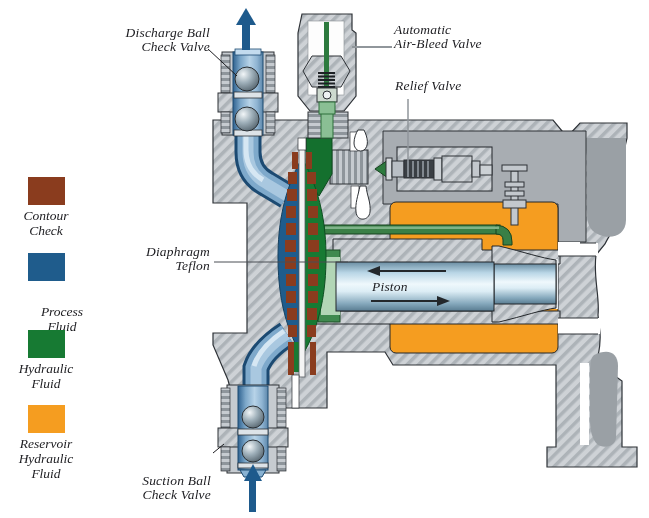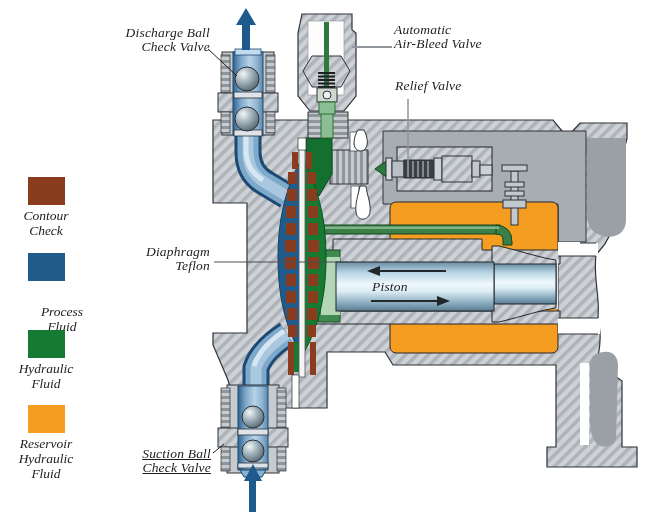--- a/index.html
+++ b/index.html
@@ -288,18 +288,18 @@
 
 <div class="callout" style="left:395px;top:79px;">Relief Valve</div>
 
 <div class="callout align-right" style="left:58px;top:245px;width:152px;">
   <span class="ln">Diaphragm</span>
   <span class="ln">Teflon</span>
 </div>
 
 <div class="callout align-center" style="left:372px;top:280px;width:68px;">Piston</div>
 
-<div class="callout align-right" style="left:58px;top:447px;width:153px;text-decoration:underline;">
+<div class="callout align-right" style="left:58px;top:474px;width:153px;">
   <span class="ln">Suction Ball</span>
   <span class="ln">Check Valve</span>
 </div>
 
 </div>
 
 </body></html>

